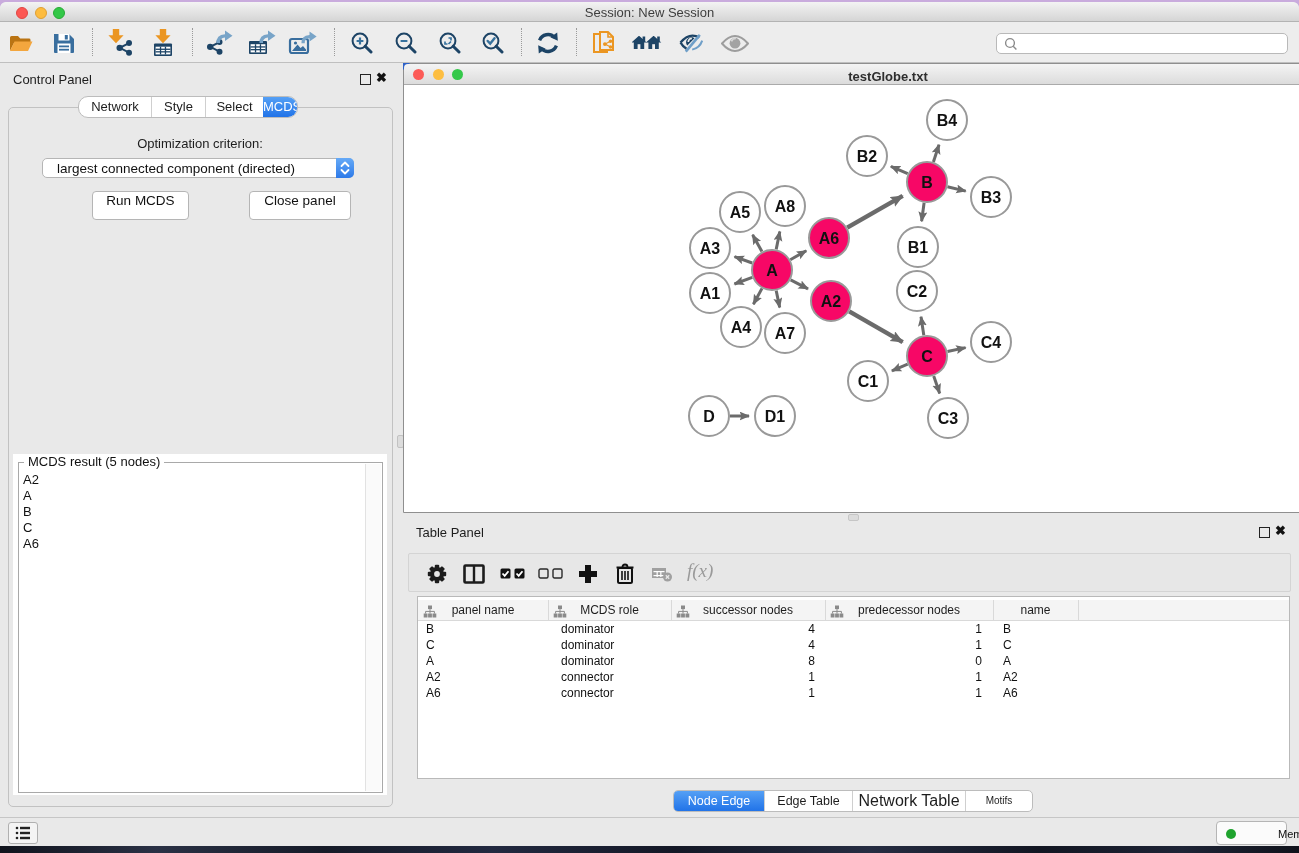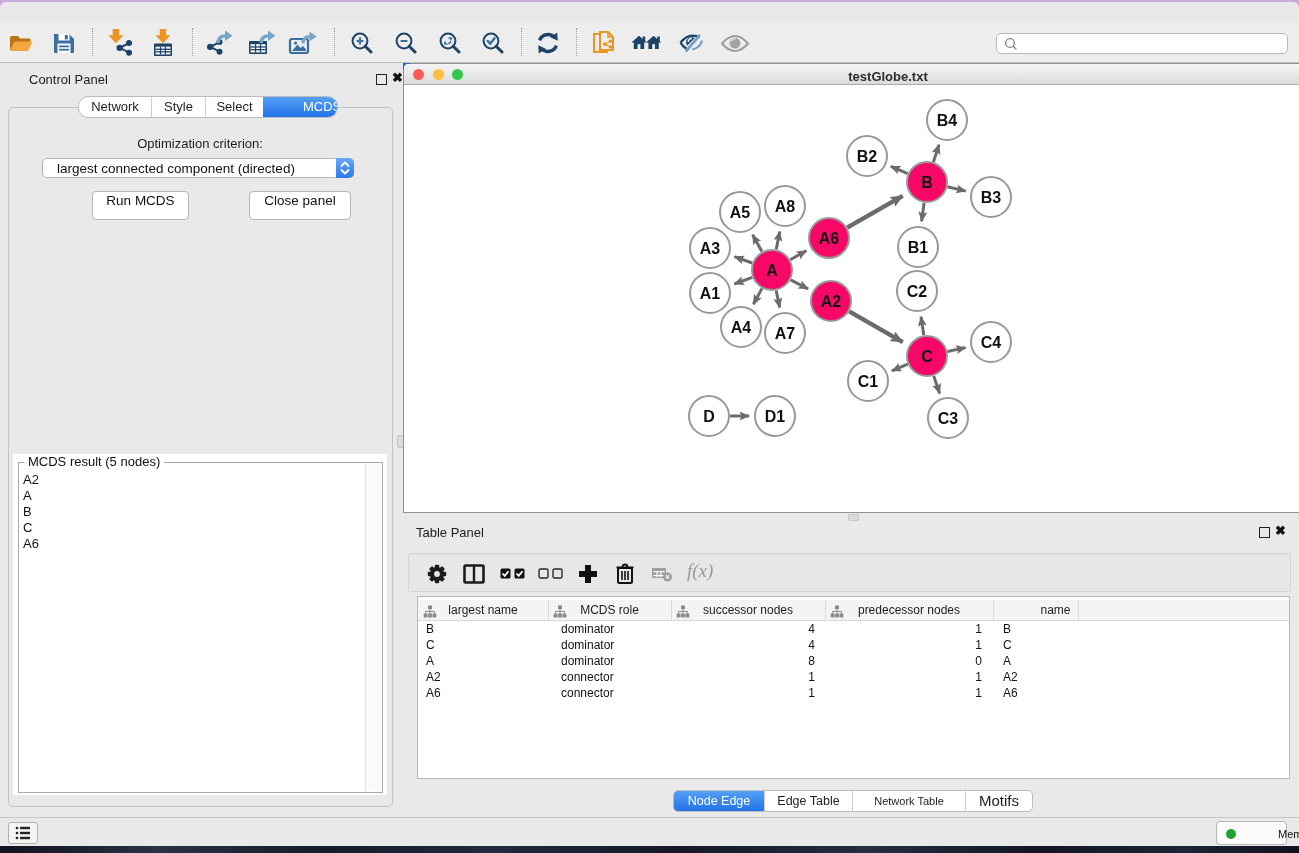--- a/index.html
+++ b/index.html
@@ -12,21 +12,21 @@
        background:linear-gradient(#f3f3f3,#d5d5d5);border-bottom:1px solid #b3b3b3;
        border-radius:6px 6px 0 0;}
   #titlebar .t{position:absolute;width:100%;text-align:center;top:3px;font-size:13px;color:#3e3e3e;}
   .tl{position:absolute;width:12px;height:12px;border-radius:50%;top:5px;}
   #toolbar{position:absolute;left:0;top:22px;width:1299px;height:40px;background:#ededed;
        border-bottom:1px solid #bfbfbf;}
   .tsep{position:absolute;top:6px;width:0;height:28px;border-left:1px dotted #9a9a9a;}
   #search{position:absolute;left:996px;top:11px;width:292px;height:21px;box-sizing:border-box;background:#fff;
        border:1px solid #b9b9b9;border-radius:5px;}
   
-  #cp-head{position:absolute;left:16px;top:62px;width:403px;height:28px;}
+  #cp-head{position:absolute;left:0;top:62px;width:403px;height:28px;}
   #cp-head .t{position:absolute;left:13px;top:10px;font-size:13px;color:#1d1d1d;}
   .sqicon{position:absolute;width:9px;height:9px;border:1.6px solid #222;}
   .xicon{position:absolute;font-size:13px;font-weight:bold;color:#111;}
   #tabpane{position:absolute;left:8px;top:107px;width:383px;height:698px;
        border:1px solid #c2c2c2;border-radius:5px;}
   .seg{position:absolute;display:flex;background:#fff;border:1px solid #bcbcbc;border-radius:5px;
        overflow:hidden;height:20px;}
   .seg div{font-size:13px;color:#1d1d1d;text-align:center;line-height:20px;border-left:1px solid #cfcfcf;}
   .seg div:first-child{border-left:none;}
   .seg .on{background:linear-gradient(#55a0f5,#2173e8);color:#fff;border-left:none;}
@@ -71,20 +71,26 @@
   #memb .t{position:absolute;left:25px;top:6px;font-size:11px;color:#111;margin-left:36px;}
   #memb .dot{position:absolute;left:9px;top:7px;width:10px;height:10px;border-radius:50%;background:#1fa32e;}
   #lbtn{position:absolute;left:8px;top:822px;width:30px;height:22px;background:#f4f4f4;
        border:1px solid #b0b0b0;border-radius:3px;box-sizing:border-box;}
   #dock{position:absolute;left:0;top:846px;width:1299px;height:7px;
        background:linear-gradient(90deg,#10131c,#2a3145 12%,#161b28 25%,#222940 38%,#141826 52%,#262d42 67%,#121622 80%,#1e2436 91%,#0f121b);}
 </style></head>
 <body>
 <div id="win">
     <div id="inner">
+  <div id="titlebar">
+    <div class="tl" style="left:16px;background:#fc5753;border:1px solid #df4744;box-sizing:border-box;"></div>
+    <div class="tl" style="left:35px;background:#fdbc40;border:1px solid #de9f34;box-sizing:border-box;"></div>
+    <div class="tl" style="left:53px;background:#33c748;border:1px solid #27aa35;box-sizing:border-box;"></div>
+    <div class="t">Session: New Session</div>
+  </div>
   <div id="toolbar">
     <svg class="abs" style="left:8px;top:9px;" width="26" height="24" viewBox="0 0 26 24">
           <path d="M2 20 V6.5 Q2 5 3.5 5 H10 l2.2 2.6 H21 Q22.5 7.6 22.5 9 v3 H6 Z" fill="#ba7413"></path>
           <path d="M2 20 L6.5 10.5 H24.5 L20 20 Z" fill="#f3a63e"></path>
         </svg>
     <svg class="abs" style="left:52px;top:9px;" width="24" height="24" viewBox="0 0 24 24">
           <path d="M2 3 H17 L22 8 V21 Q22 22 21 22 H3 Q2 22 2 21 Z" fill="#396e9e"></path>
           <rect x="6.5" y="3" width="11" height="6.5" fill="#fff"></rect>
           <rect x="12.8" y="4" width="3" height="4.5" fill="#396e9e"></rect>
           <rect x="5.5" y="12.5" width="13" height="9.5" fill="#fff"></rect>
@@ -220,21 +226,21 @@
   <div id="cp-head">
     <div class="t">Control Panel</div>
     <div class="sqicon" style="left:360px;top:12px;"></div>
     <div class="xicon" style="left:376px;top:8px;">✖</div>
   </div>
   <div id="tabpane"></div>
   <div class="seg" style="left:78px;top:96px;border-radius:10px;">
     <div style="width:72px;">Network</div>
         <div style="width:53px;">Style</div>
     <div style="width:57px;">Select</div>
-        <div class="on" style="width:34px;padding-left:40px;">MCDS</div>
+        <div class="on" style="width:34px;">MCDS</div>
   </div>
   <div id="optlabel">Optimization criterion:</div>
   <div id="combo">
         <span class="txt">largest connected component (directed)</span>
     <div class="btn"><svg width="18" height="20" viewBox="0 0 18 20">
             <path d="M5.5 8 L9 4.5 L12.5 8" fill="none" stroke="#fff" stroke-width="1.8" stroke-linecap="round" stroke-linejoin="round"></path>
             <path d="M5.5 12 L9 15.5 L12.5 12" fill="none" stroke="#fff" stroke-width="1.8" stroke-linecap="round" stroke-linejoin="round"></path>
           </svg></div>
   </div>
   <div class="cbtn" style="left:92px;top:191px;width:97px;">Run MCDS</div>
@@ -415,21 +421,21 @@
               <g fill="#8a8a8a">
                 <rect x="5" y="0.5" width="4" height="3.6"></rect>
                 <rect x="0.7" y="8.5" width="3.8" height="4"></rect>
                 <rect x="5.1" y="8.5" width="3.8" height="4"></rect>
                 <rect x="9.5" y="8.5" width="3.8" height="4"></rect>
               </g>
               <g fill="none" stroke="#8a8a8a" stroke-width="1">
                 <path d="M7 4.1 V6.4 M2.6 8.5 V6.4 H11.4 V8.5 M7 6.4 V8.5"></path>
               </g>
             </svg></div>
-      <div class="h" style="left:0px;width:130px;">largest name</div>
+      <div class="h" style="left:0px;width:130px;">panel name</div>
       <div class="vs" style="left:130px;"></div>
       <div class="abs" style="left:135px;top:4px;"><svg width="14" height="13" viewBox="0 0 14 13">
               <g fill="#8a8a8a">
                 <rect x="5" y="0.5" width="4" height="3.6"></rect>
                 <rect x="0.7" y="8.5" width="3.8" height="4"></rect>
                 <rect x="5.1" y="8.5" width="3.8" height="4"></rect>
                 <rect x="9.5" y="8.5" width="3.8" height="4"></rect>
               </g>
               <g fill="none" stroke="#8a8a8a" stroke-width="1">
                 <path d="M7 4.1 V6.4 M2.6 8.5 V6.4 H11.4 V8.5 M7 6.4 V8.5"></path>
@@ -456,21 +462,21 @@
                 <rect x="0.7" y="8.5" width="3.8" height="4"></rect>
                 <rect x="5.1" y="8.5" width="3.8" height="4"></rect>
                 <rect x="9.5" y="8.5" width="3.8" height="4"></rect>
               </g>
               <g fill="none" stroke="#8a8a8a" stroke-width="1">
                 <path d="M7 4.1 V6.4 M2.6 8.5 V6.4 H11.4 V8.5 M7 6.4 V8.5"></path>
               </g>
             </svg></div>
       <div class="h" style="left:407px;width:168px;">predecessor nodes</div>
       <div class="vs" style="left:575px;"></div>
-      <div class="h" style="left:575px;width:85px;margin-left:20px;">name</div>
+      <div class="h" style="left:575px;width:85px;">name</div>
       <div class="vs" style="left:660px;"></div>
     </div>
     <div class="trow" style="left:8px;top:24px;">B</div>
     <div class="trow" style="left:143px;top:24px;">dominator</div>
     <div class="trow" style="left:253px;top:24px;width:144px;text-align:right;">4</div>
     <div class="trow" style="left:407px;top:24px;width:157px;text-align:right;">1</div>
     <div class="trow" style="left:585px;top:24px;">B</div>
     <div class="trow" style="left:8px;top:40px;">C</div>
     <div class="trow" style="left:143px;top:40px;">dominator</div>
     <div class="trow" style="left:253px;top:40px;width:144px;text-align:right;">4</div>
@@ -488,22 +494,22 @@
     <div class="trow" style="left:585px;top:72px;">A2</div>
     <div class="trow" style="left:8px;top:88px;">A6</div>
     <div class="trow" style="left:143px;top:88px;">connector</div>
     <div class="trow" style="left:253px;top:88px;width:144px;text-align:right;">1</div>
     <div class="trow" style="left:407px;top:88px;width:157px;text-align:right;">1</div>
     <div class="trow" style="left:585px;top:88px;">A6</div>
   </div>
   <div class="seg" id="btabs">
     <div class="on" style="width:90px;font-size:12.5px;">Node Edge</div>
     <div style="width:87px;font-size:12.5px;">Edge Table</div>
-    <div style="width:112px;font-size:11px;">Network Table</div>
-    <div style="width:66px;font-size:15px;">Motifs</div>
+    <div style="width:112px;font-size:16px;">Network Table</div>
+    <div style="width:66px;font-size:10px;">Motifs</div>
   </div>
   <div id="statusbar"></div>
   <div id="lbtn"><svg width="28" height="20" viewBox="0 0 28 20">
           <g fill="#222">
             <circle cx="8" cy="5" r="1.3"></circle>
             <rect x="11" y="3.8" width="10" height="2.4"></rect>
             <circle cx="8" cy="10" r="1.3"></circle>
             <rect x="11" y="8.8" width="10" height="2.4"></rect>
             <circle cx="8" cy="15" r="1.3"></circle>
             <rect x="11" y="13.8" width="10" height="2.4"></rect>

